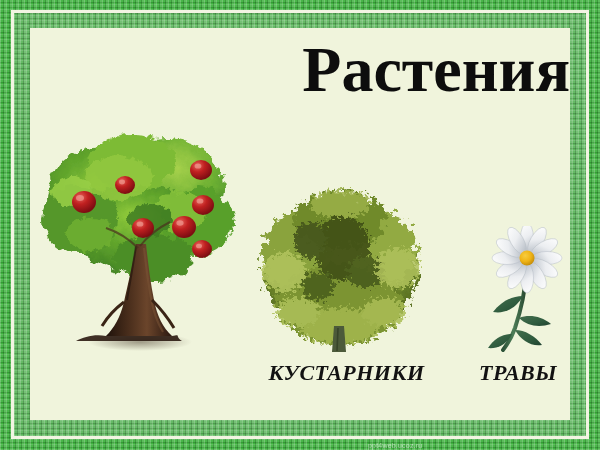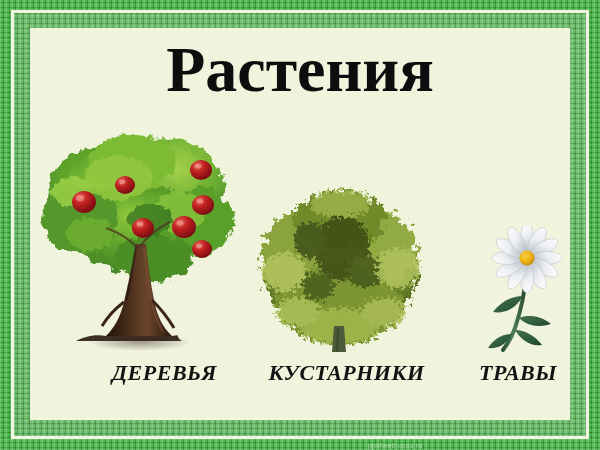--- a/index.html
+++ b/index.html
@@ -61,21 +61,21 @@
     position: absolute;
     left: 30px; top: 28px; right: 30px; bottom: 30px;
     background: #f0f4dc;
   }
 
   
   #title {
     position: absolute;
     left: 0; right: 0;
     top: 10px;
-    text-align: center;
+    text-align: right;
     font-family: "Liberation Serif", "DejaVu Serif", serif;
     font-weight: bold;
     font-size: 64px;
     line-height: 1;
     color: #0d0d0d;
     letter-spacing: 0px;
     white-space: nowrap;
   }
 
   
@@ -354,21 +354,20 @@
             </g>
 
             <circle cx="0" cy="0" r="7.5" fill="url(#centerG)"></circle>
           </g>
         </svg>
       </div>
 
     </div>
 
     <div id="captions">
-      <div class="caption" id="caption-trees">ДЕРЕВЬЯ</div>
       <div class="caption" id="caption-herbs">ТРАВЫ</div>
       <div class="caption" id="caption-shrubs">КУСТАРНИКИ</div>
     </div>
 
   </div>
 
   <div id="watermark">ppt4web.ucoz.ru</div>
 
 </div>
 

